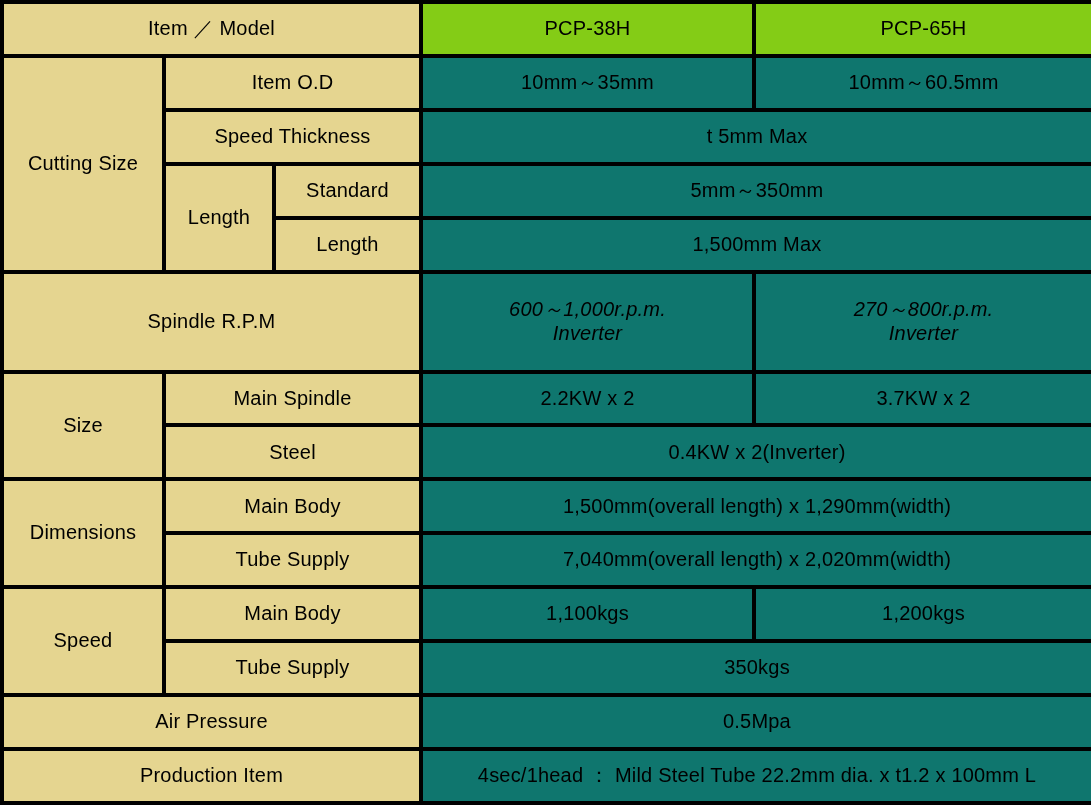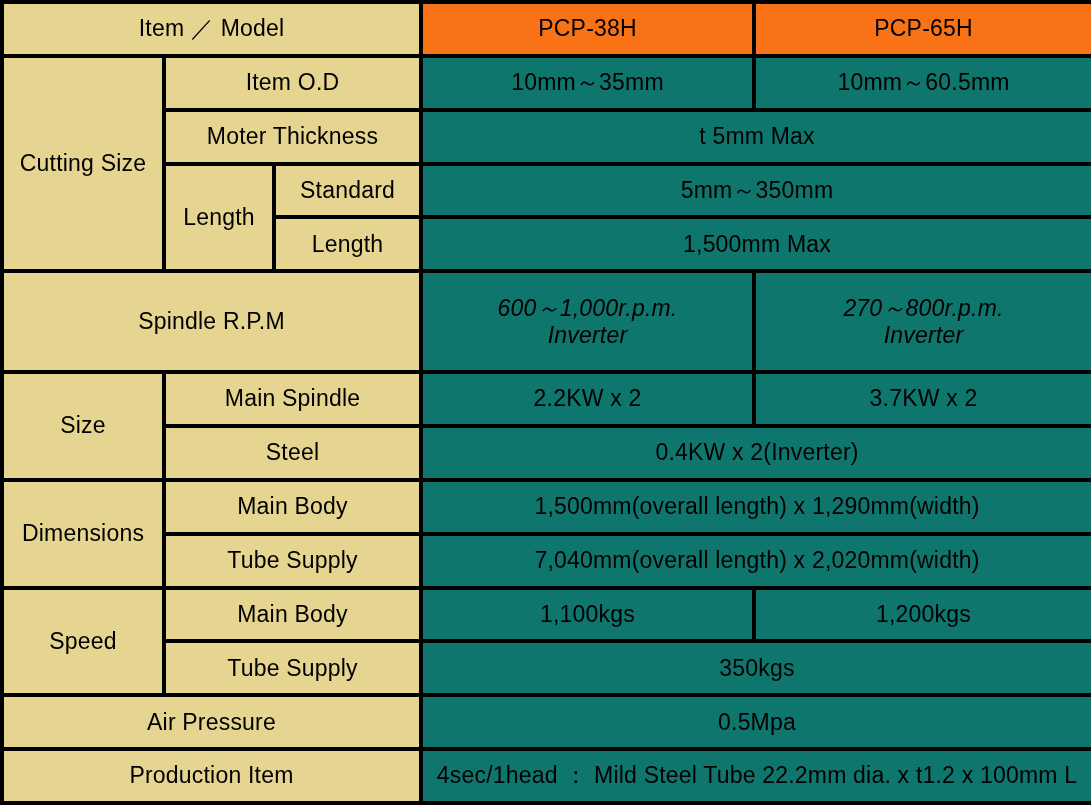--- a/index.html
+++ b/index.html
@@ -19,38 +19,38 @@
     height: 805px;
     border-collapse: collapse;
     table-layout: fixed;
   }
   #spec-table td {
     border: 4px solid #000000;
     text-align: center;
     vertical-align: middle;
     padding: 0 4px;
     line-height: 1.18;
-    font-size: 23px;
+    font-size: 20px;
     font-weight: normal;
     letter-spacing: 0.2px;
   }
   td.lbl {
     background: #e5d590;
     font-size: 22px;
   }
   td.val {
     background: #0f766e;
     font-size: 21px;
   }
   td.hdr {
     background: #e5d590;
     font-size: 23px;
   }
   td.hdr-model {
-    background: #f97316;
+    background: #84cc16;
     font-size: 23px;
   }
   td.small {
     font-size: 20.5px;
   }
   td.prod {
     font-size: 20.5px;
   }
   .rpm-line1, .rpm-line2 {
     display: block;
@@ -77,21 +77,21 @@
     </tr>
 
     <tr>
       <td class="lbl" rowspan="4">Cutting Size</td>
       <td class="lbl" colspan="2">Item O.D</td>
       <td class="val">10mm～35mm</td>
       <td class="val">10mm～60.5mm</td>
     </tr>
 
     <tr>
-      <td class="lbl" colspan="2">Moter Thickness</td>
+      <td class="lbl" colspan="2">Speed Thickness</td>
       <td class="val" colspan="2">t 5mm Max</td>
     </tr>
 
     <tr>
       <td class="lbl" rowspan="2">Length</td>
       <td class="lbl">Standard</td>
       <td class="val" colspan="2">5mm～350mm</td>
     </tr>
 
     <tr>

